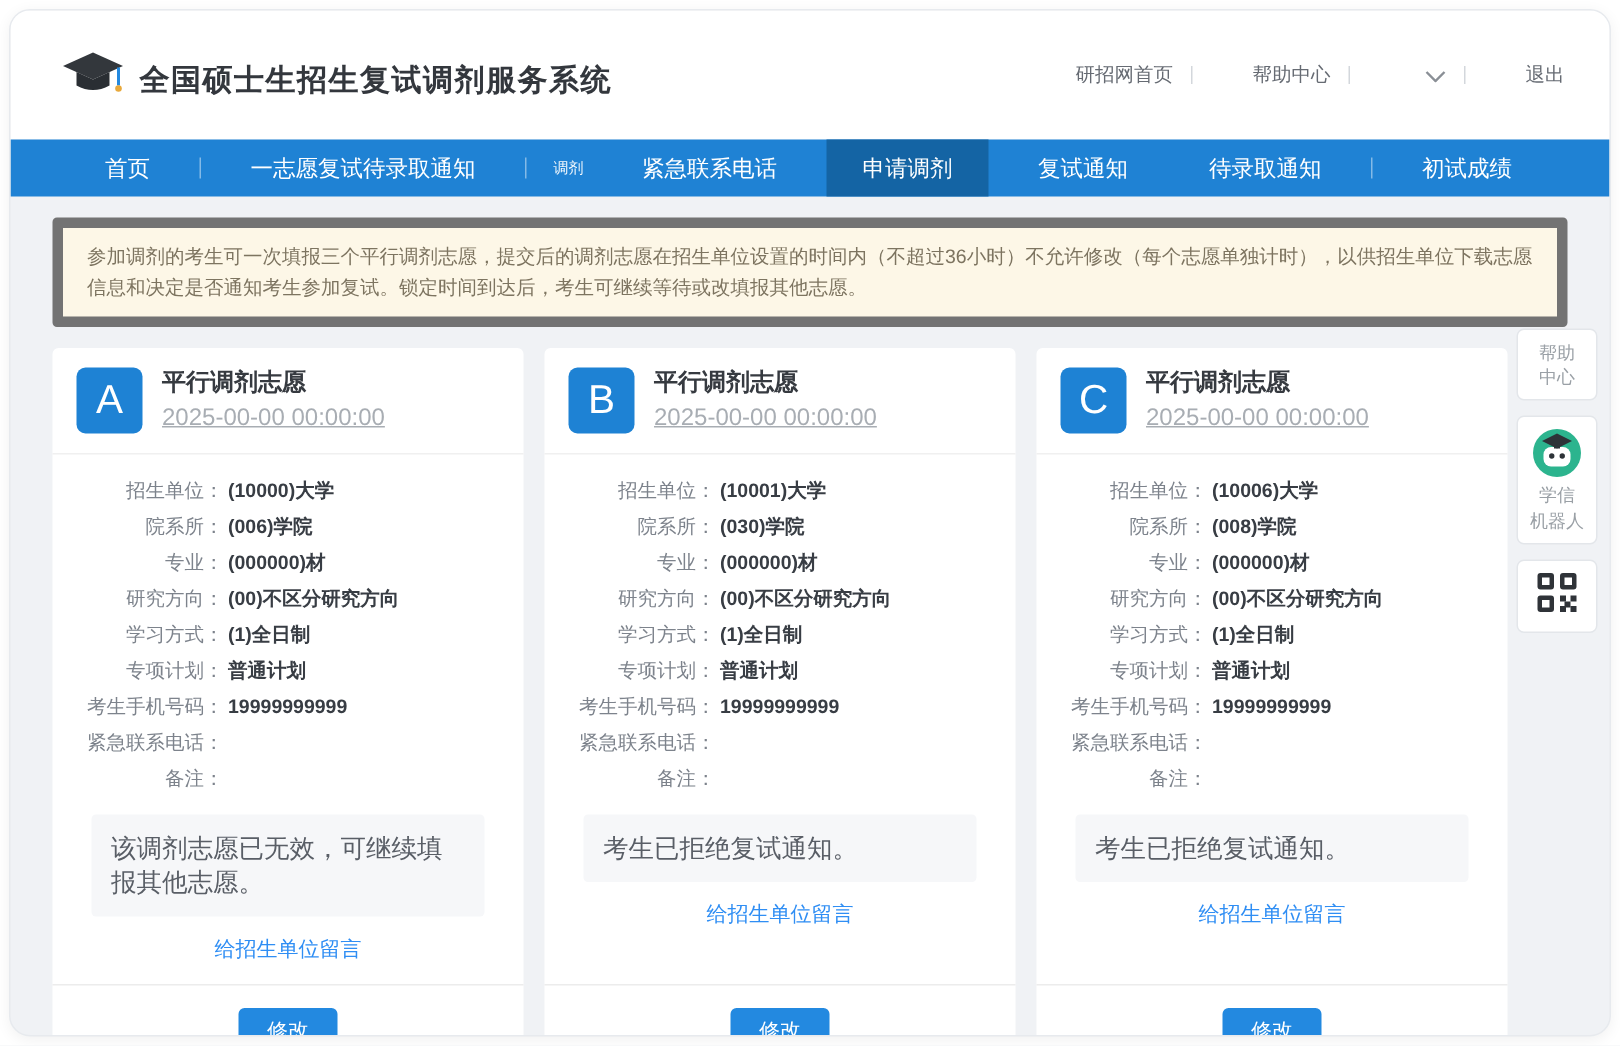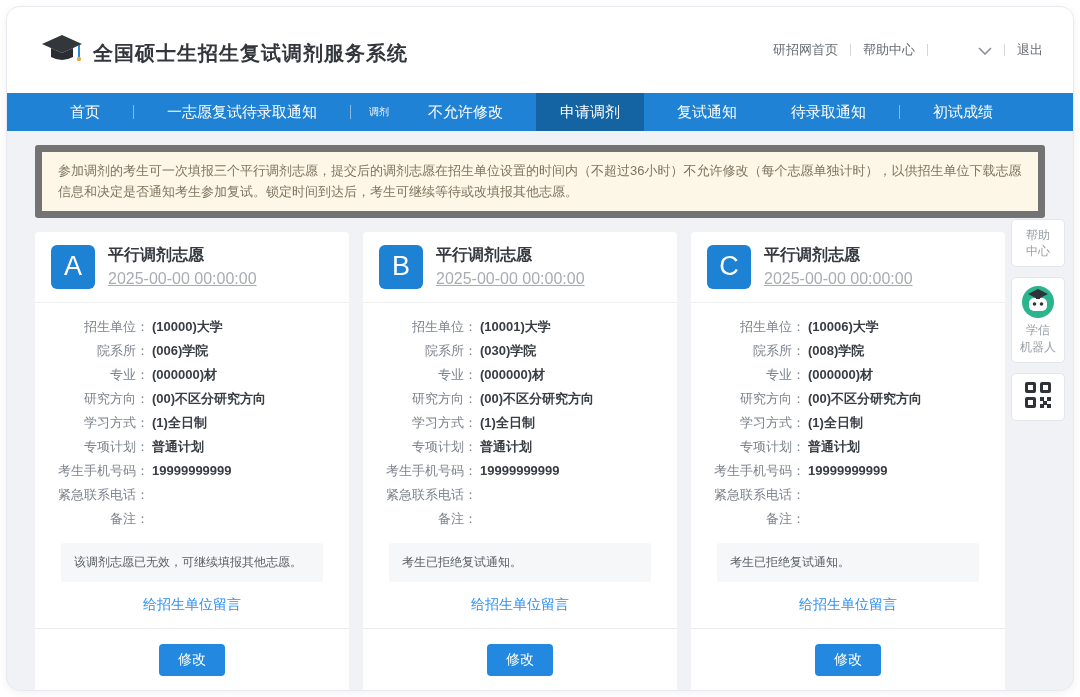--- a/index.html
+++ b/index.html
@@ -28,21 +28,21 @@
     display: flex;
     align-items: center;
     justify-content: space-between;
     padding: 0 30px 0 34px;
     flex-shrink: 0;
   }
   .brand { display: flex; align-items: flex-end; gap: 10px; }
   .brand-logo { width: 42px; height: 34px; display: flex; align-items: center; }
   .brand-title { font-size: 20px; font-weight: bold; color: #33373d; letter-spacing: 1px; }
   .top-links { display: flex; align-items: center; gap: 12px; font-size: 13px; color: #666b73; }
-  .top-link { cursor: pointer; }
+  .top-link { cursor: pointer; margin-left: 28px; }
   .tl-sep { width: 1px; height: 12px; background: #d3d7dc; }
   .user-spacer { width: 26px; height: 10px; }
   .chevron-btn { display: flex; align-items: center; cursor: pointer; }
   
   .nav-bar {
     height: 38px;
     background: #1f82d4;
     display: flex;
     align-items: stretch;
     padding-left: 42px;
@@ -124,21 +124,21 @@
     color: #383d44;
     font-weight: bold;
     padding-left: 3px;
     word-break: break-all;
   }
   .status-box {
     margin: 12px 12px 0 12px;
     background: #f6f7f9;
     border-radius: 3px;
     padding: 11px 13px;
-    font-size: 12px;
+    font-size: 17px;
     color: #595e66;
   }
   .message-link-row { text-align: center; padding: 13px 0 14px 0; }
   .message-link { color: #2f8ef4; font-size: 14px; cursor: pointer; text-decoration: none; }
   .card-footer {
     border-top: 1px solid #ececec;
     text-align: center;
     padding: 15px 0 22px 0;
     margin-top: auto;
   }
@@ -212,21 +212,21 @@
       <span class="top-link">退出</span>
     </div>
   </div>
 
   <div class="nav-bar">
     <span class="nav-item">首页</span>
     <span class="nav-sep"></span>
     <span class="nav-item">一志愿复试待录取通知</span>
     <span class="nav-sep"></span>
     <span class="nav-item mini">调剂</span>
-    <span class="nav-item">不允许修改</span>
+    <span class="nav-item">紧急联系电话</span>
     <span class="nav-item active">申请调剂</span>
     <span class="nav-item">复试通知</span>
     <span class="nav-item">待录取通知</span>
     <span class="nav-sep"></span>
     <span class="nav-item">初试成绩</span>
   </div>
 
   <div class="content">
 
     <div class="notice">参加调剂的考生可一次填报三个平行调剂志愿，提交后的调剂志愿在招生单位设置的时间内（不超过36小时）不允许修改（每个志愿单独计时），以供招生单位下载志愿信息和决定是否通知考生参加复试。锁定时间到达后，考生可继续等待或改填报其他志愿。</div>

